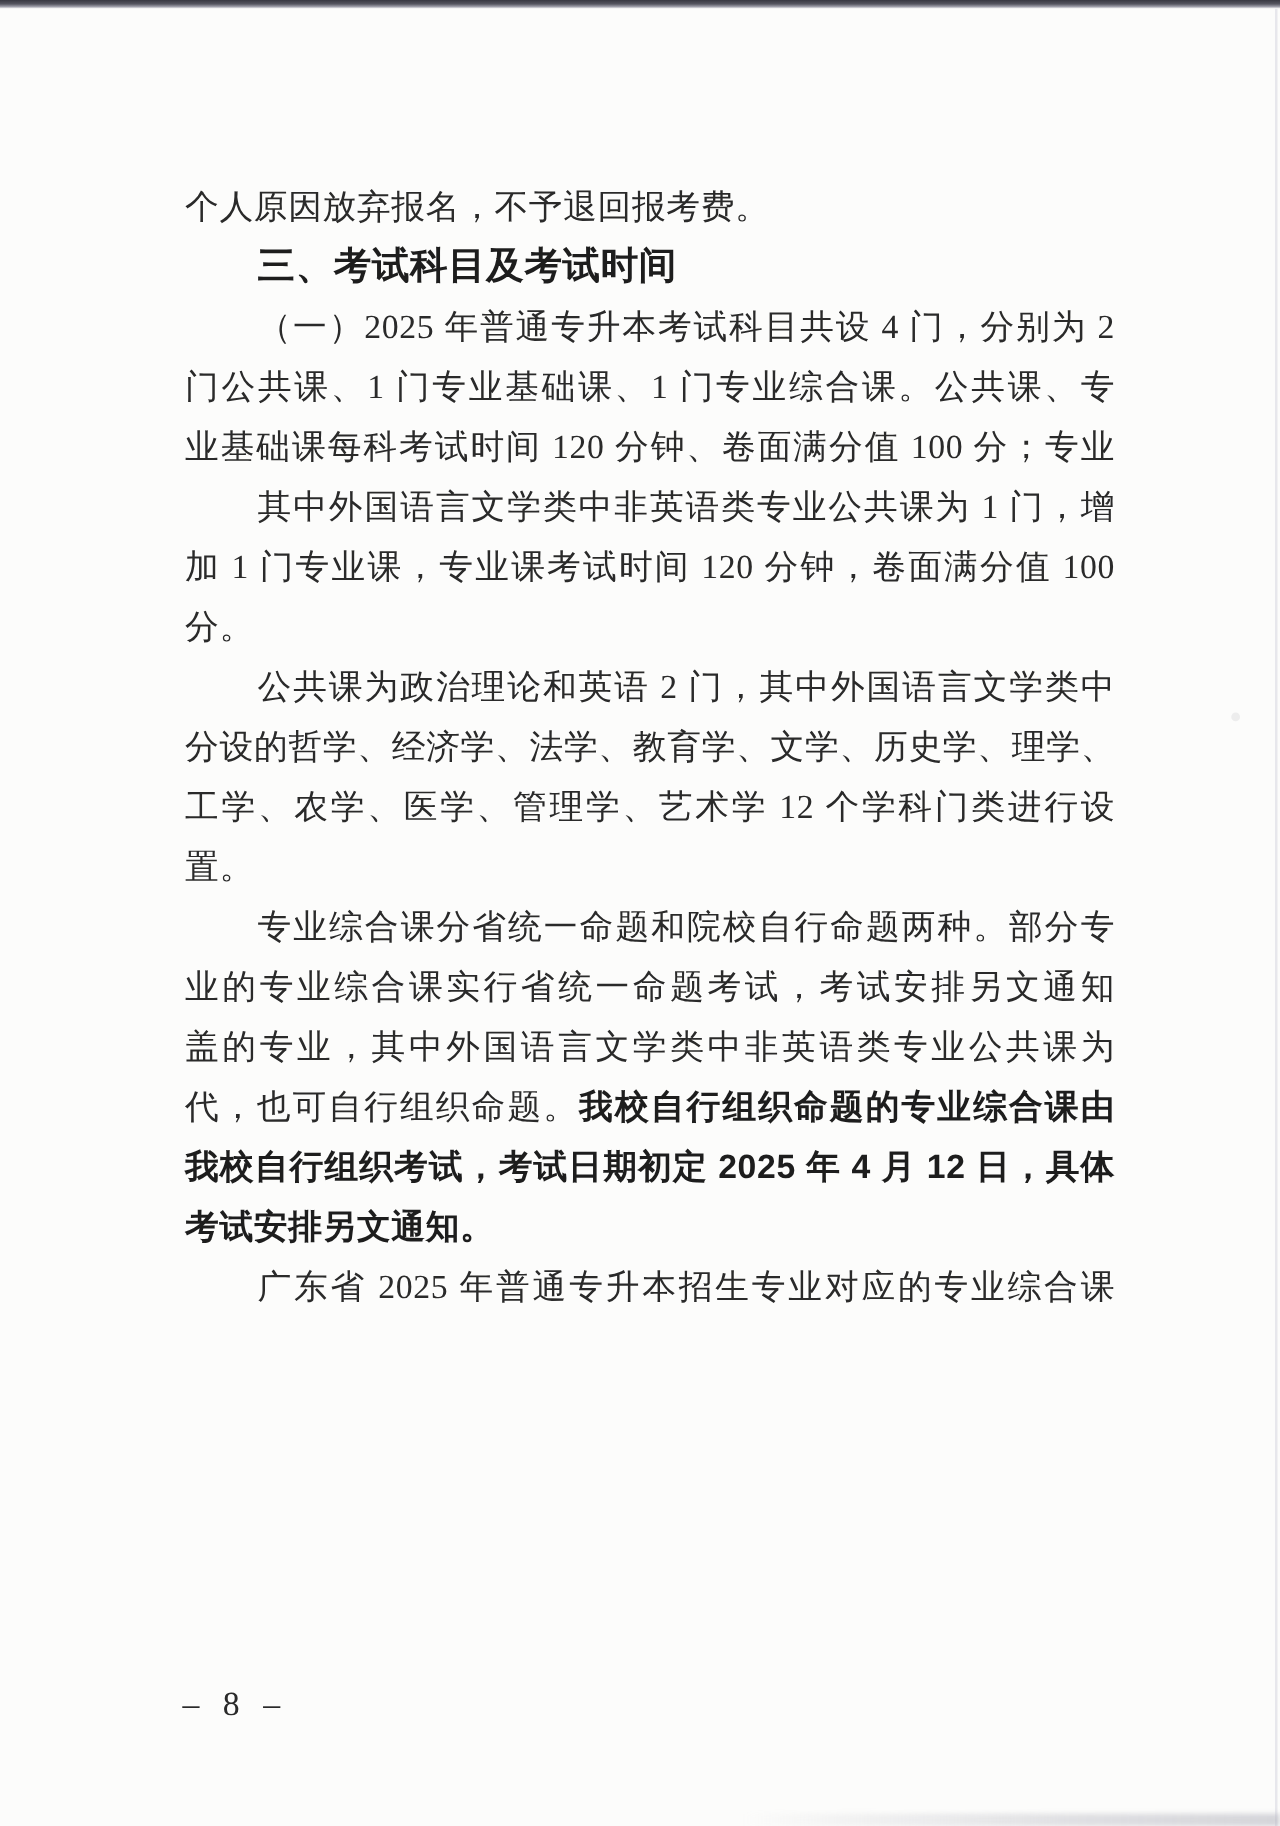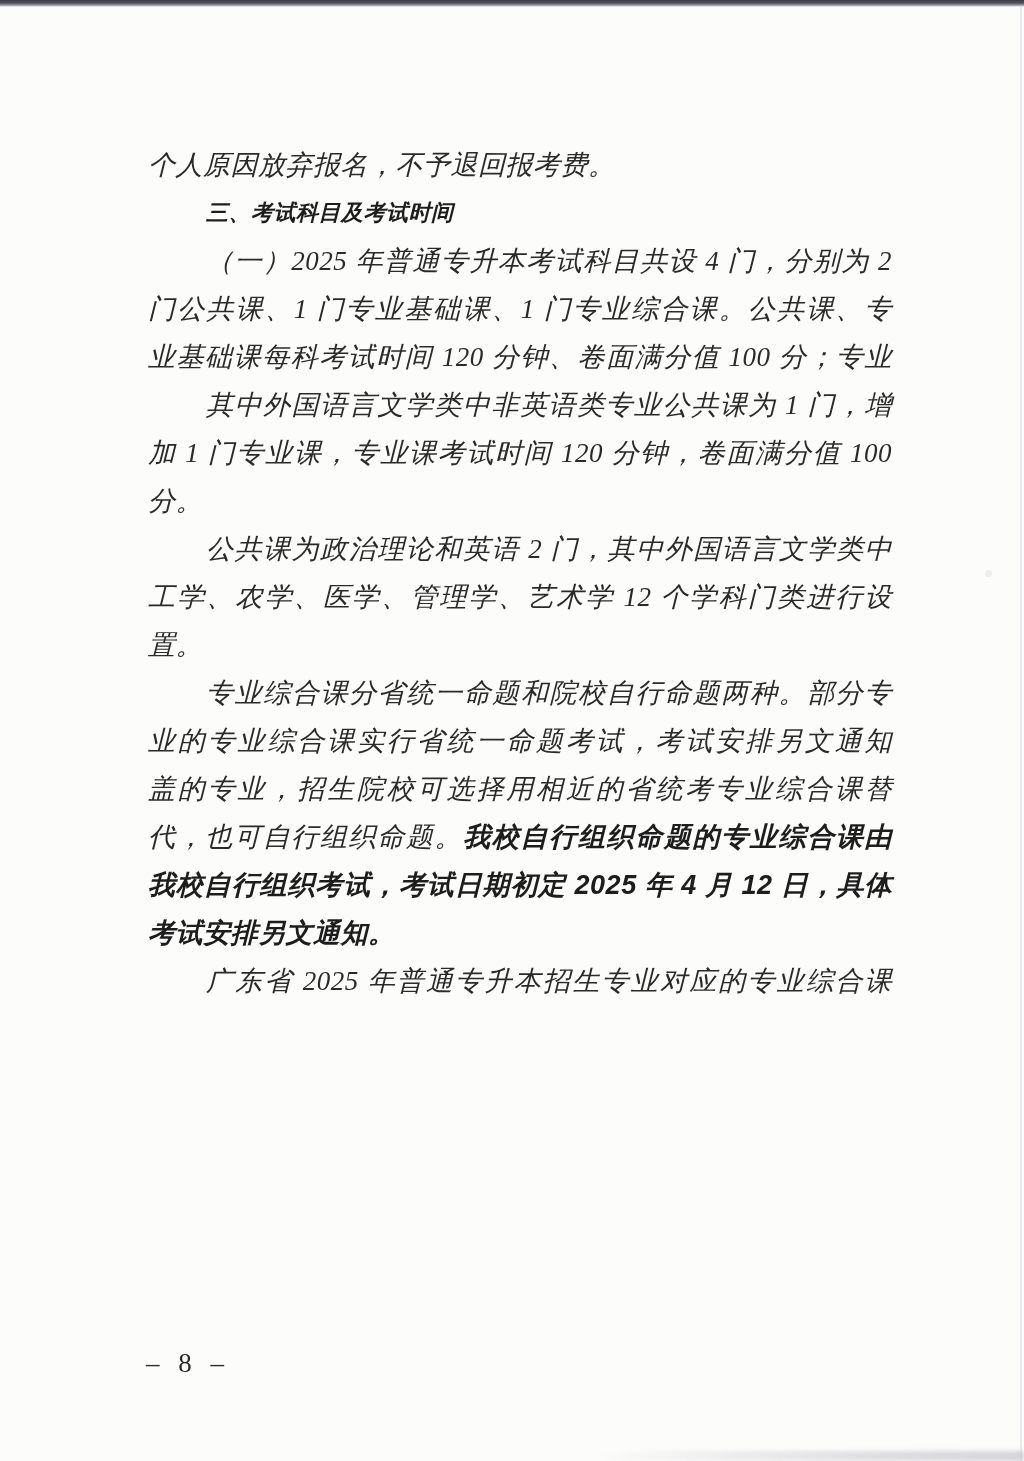--- a/index.html
+++ b/index.html
@@ -36,31 +36,30 @@
   .doc {
     position: absolute; left: 148px; top: 141px; width: 744px;
   }
   .line {
     height: 48px;
     line-height: 48px;
     font-size: 27px;
     letter-spacing: 0.5px;
     white-space: normal;
     color: #2a2a2a;
-    font-style: italic;
   }
   .line.justify {
     text-align: justify;
     text-align-last: justify;
   }
   .line.indent { text-indent: 58px; }
   .line.heading {
     font-family: "Liberation Sans", sans-serif;
     font-weight: 700;
-    font-size: 22px;
+    font-size: 30px;
     color: #1d1d1d;
   }
   .line .b {
     font-family: "Liberation Sans", sans-serif;
     font-weight: 700;
     color: #1d1d1d;
   }
   .page-number {
     position: absolute; left: 146px; top: 1348px;
     font-family: "Liberation Serif", serif;
@@ -77,25 +76,26 @@
   <div class="doc">
       <div class="line"><span>个人原因放弃报名，不予退回报考费。</span></div>
       <div class="line indent heading"><span class="b">三、考试科目及考试时间</span></div>
       <div class="line justify indent"><span>（一）2025 年普通专升本考试科目共设 4 门，分别为 2</span></div>
       <div class="line justify"><span>门公共课、1 门专业基础课、1 门专业综合课。公共课、专</span></div>
       <div class="line justify"><span>业基础课每科考试时间 120 分钟、卷面满分值 100 分；专业</span></div>
       <div class="line justify indent"><span>其中外国语言文学类中非英语类专业公共课为 1 门，增</span></div>
       <div class="line justify"><span>加 1 门专业课，专业课考试时间 120 分钟，卷面满分值 100</span></div>
       <div class="line"><span>分。</span></div>
       <div class="line justify indent"><span>公共课为政治理论和英语 2 门，其中外国语言文学类中</span></div>
+      <div class="line justify"><span>分设的哲学、经济学、法学、教育学、文学、历史学、理学、</span></div>
       <div class="line justify"><span>工学、农学、医学、管理学、艺术学 12 个学科门类进行设</span></div>
       <div class="line"><span>置。</span></div>
       <div class="line justify indent"><span>专业综合课分省统一命题和院校自行命题两种。部分专</span></div>
       <div class="line justify"><span>业的专业综合课实行省统一命题考试，考试安排另文通知</span></div>
-      <div class="line justify"><span>盖的专业，招生院校可选择用相近的省统考专业综合课替</span></div>
+      <div class="line justify"><span>盖的专业，其中外国语言文学类中非英语类专业公共课为</span></div>
       <div class="line justify"><span>代，也可自行组织命题。</span><span class="b">我校自行组织命题的专业综合课由</span></div>
       <div class="line justify"><span class="b">我校自行组织考试，考试日期初定 2025 年 4 月 12 日，具体</span></div>
       <div class="line"><span class="b">考试安排另文通知。</span></div>
       <div class="line justify indent"><span>广东省 2025 年普通专升本招生专业对应的专业综合课</span></div>
     </div>
   <div class="page-number">– 8 –</div>
   <div class="bottom-shadow"></div>
 </div>
 
 </body></html>

